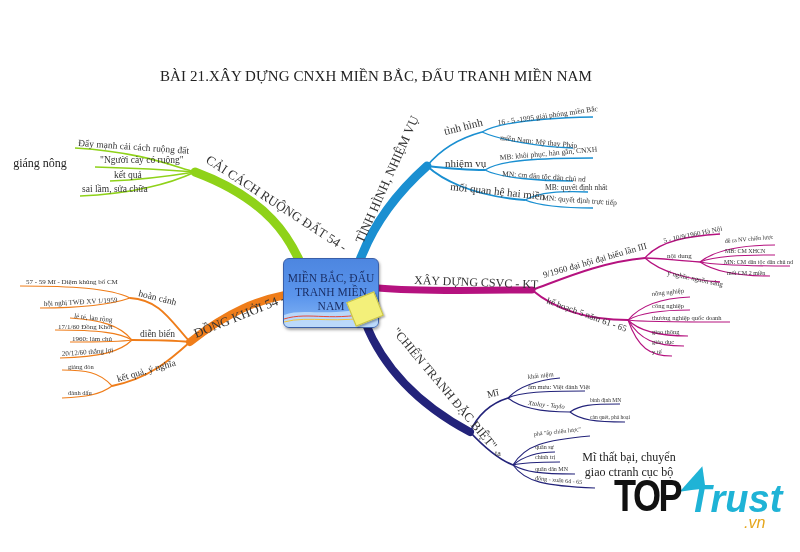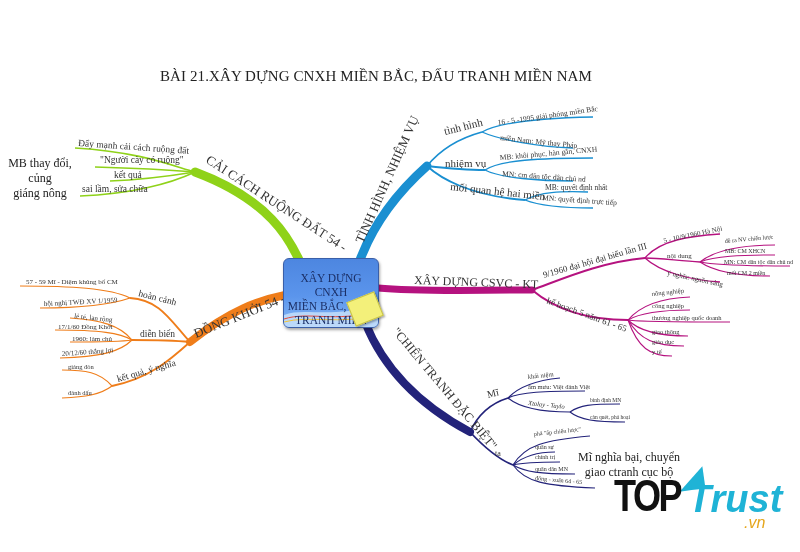--- a/index.html
+++ b/index.html
@@ -148,36 +148,34 @@
   <text class="lbl" font-size="7" transform="translate(44,306) rotate(-3)">hội nghị TWĐ XV 1/1959</text>
   <text class="lbl" font-size="7" transform="translate(74,318) rotate(6)">lẻ tẻ, lan rộng</text>
   <text class="lbl" font-size="7" x="58" y="329">17/1/60 Đồng Khởi</text>
   <text class="lbl" font-size="7" x="72" y="341">1960: làm chủ</text>
   <text class="lbl" font-size="7" transform="translate(62,356) rotate(-4)">20/12/60 thắng lợi</text>
   <text class="lbl" font-size="6.5" x="68" y="369">giáng đòn</text>
   <text class="lbl" font-size="6.5" x="68" y="395">đánh dấu</text>
 </svg>
 
 <div class="note" style="left:0px;top:156px;width:80px;">
-  <div>MB thay đổi, củng</div>
   <div>giáng nông</div>
 </div>
 <div class="note" style="left:574px;top:450px;width:110px;">
-  <div>Mĩ nghĩa bại, chuyển</div>
+  <div>Mĩ thất bại, chuyển</div>
   <div>giao ctranh cục bộ</div>
 </div>
 
 <div class="center-node">
   <svg class="wave" viewBox="0 0 94 30" preserveAspectRatio="none">
     <path d="M0,18 C20,10 45,22 94,8 L94,30 L0,30 Z" fill="#c9e2fb" opacity="0.8"></path>
     <path d="M0,22 C25,14 50,26 94,14" stroke="#e24a3b" stroke-width="1" fill="none"></path>
     <path d="M0,25 C25,18 55,28 94,18" stroke="#f2c43a" stroke-width="1" fill="none"></path>
   </svg>
   <div class="center-label">
-    <div>XÂY DỰNG CNXH</div>
     <div>MIỀN BẮC, ĐẤU</div>
     <div>TRANH MIỀN NAM</div>
   </div>
 </div>
 <div class="sticky"></div>
 
 <div class="logo">
   <div class="logo-flag"></div>
   <div class="logo-top">TOP</div>
   <div class="logo-trust">Trust</div>

